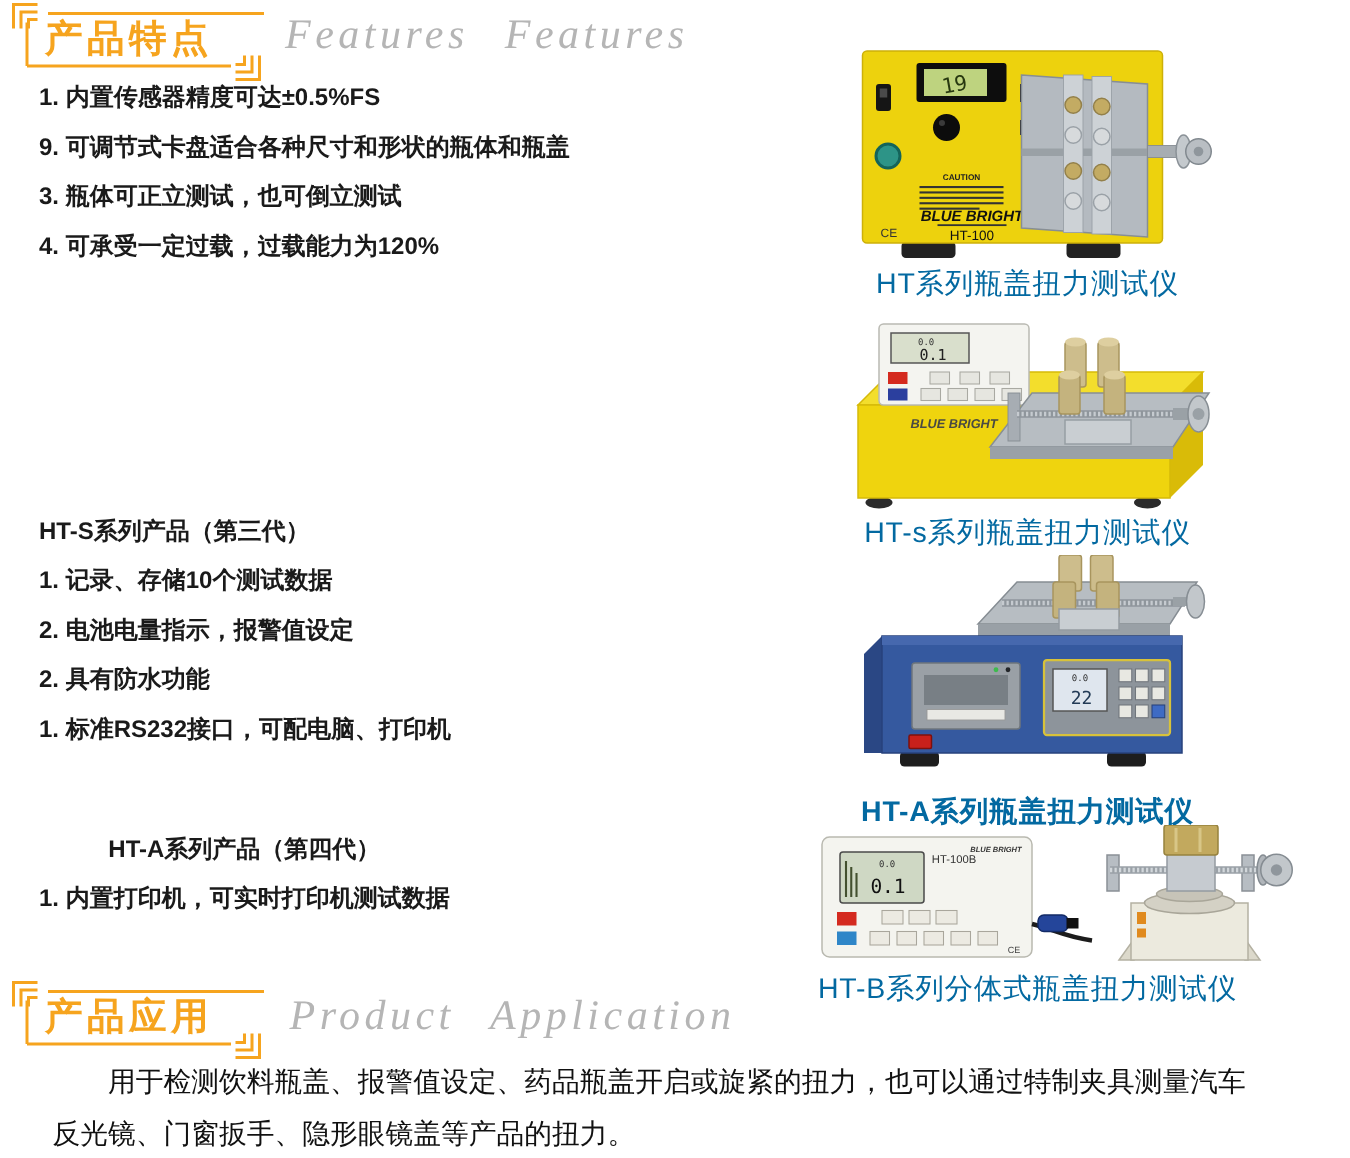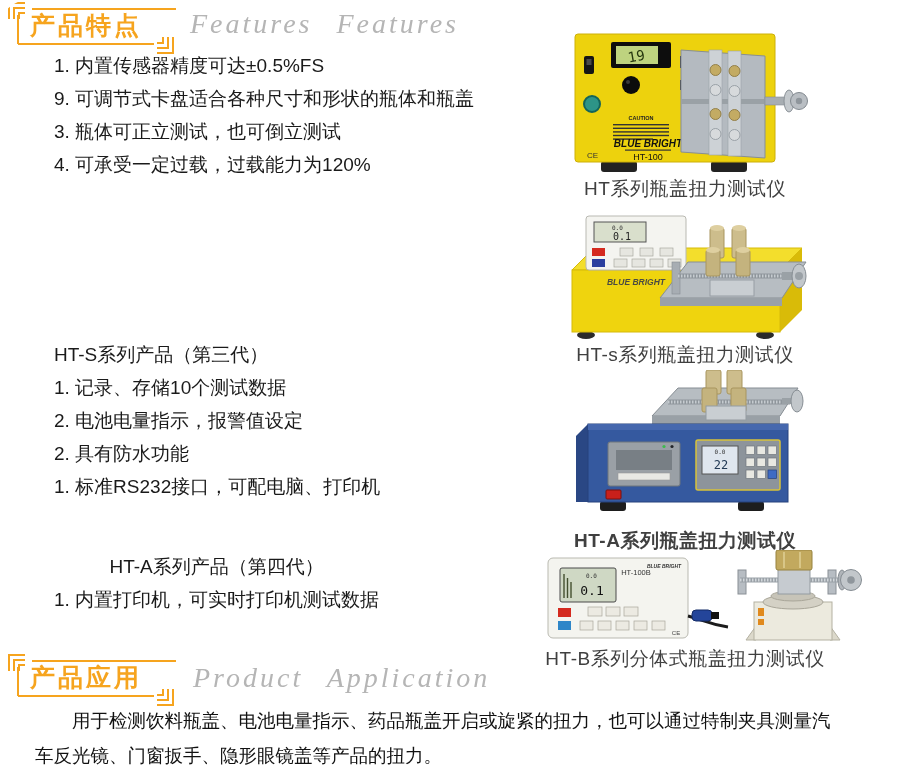--- a/index.html
+++ b/index.html
@@ -1,35 +1,35 @@
 <!DOCTYPE html>
 <html><head>
 <meta charset="utf-8">
 <style>
   html,body{margin:0;padding:0;background:#ffffff;}
   .stage{position:relative;width:900px;height:772px;background:#ffffff;overflow:hidden;
-         font-family:"Liberation Sans","DejaVu Sans",sans-serif;color:#1a1a1a;border-radius:28px;}
+         font-family:"Liberation Sans","DejaVu Sans",sans-serif;color:#1a1a1a;}
   
   .badge{position:absolute;width:176px;height:56px;}
   .badge svg{position:absolute;left:0;top:0;}
   .badge .badge-text{position:absolute;left:24px;top:9px;font-size:25px;font-weight:bold;
         color:#F6A41E;letter-spacing:3px;white-space:nowrap;}
   .en-title{position:absolute;font-family:"Liberation Serif","DejaVu Serif",serif;
         font-style:italic;font-size:28px;color:#b5b5b5;letter-spacing:3px;word-spacing:14px;
         white-space:nowrap;}
   
-  .list{position:absolute;left:54px;font-size:19px;}
+  .list{position:absolute;left:26px;font-size:16px;font-weight:bold;}
   .list p{margin:0;height:33px;line-height:33px;white-space:nowrap;}
   
   .app-text{position:absolute;left:35px;top:703px;width:812px;font-size:18.5px;
         line-height:35px;text-indent:2em;color:#111;}
   
   figure{margin:0;padding:0;position:absolute;}
   .caption{position:absolute;left:500px;width:370px;text-align:center;font-size:19px;
-        color:#404040;letter-spacing:0.5px;white-space:nowrap;}
+        color:#0369a1;letter-spacing:0.5px;white-space:nowrap;}
   svg text{font-family:"Liberation Sans","DejaVu Sans",sans-serif;}
   .lcd{font-family:"DejaVu Sans Mono","Liberation Mono",monospace;}
 </style>
 </head>
 <body>
 
 <div class="stage">
 
   <div class="badge" style="left:6px;top:0px;">
     <svg width="176" height="56" viewBox="0 0 176 56">
@@ -280,15 +280,15 @@
             <path d="M1 17 V1 H17"></path>
             <path d="M6 17 V6 H17"></path>
             <path d="M11 17 V11 H17"></path>
           </g>
       </g>
     </svg>
     <span class="badge-text">产品应用</span>
   </div>
   <div class="en-title" style="left:193px;top:662px;">Product Application</div>
 
-  <div class="app-text">用于检测饮料瓶盖、电池电量指示、药品瓶盖开启或旋紧的扭力，也可以通过特制夹具测量汽车反光镜、门窗扳手、隐形眼镜盖等产品的扭力。</div>
+  <div class="app-text">用于检测饮料瓶盖、报警值设定、药品瓶盖开启或旋紧的扭力，也可以通过特制夹具测量汽车反光镜、门窗扳手、隐形眼镜盖等产品的扭力。</div>
 
 </div>
 
 </body></html>

